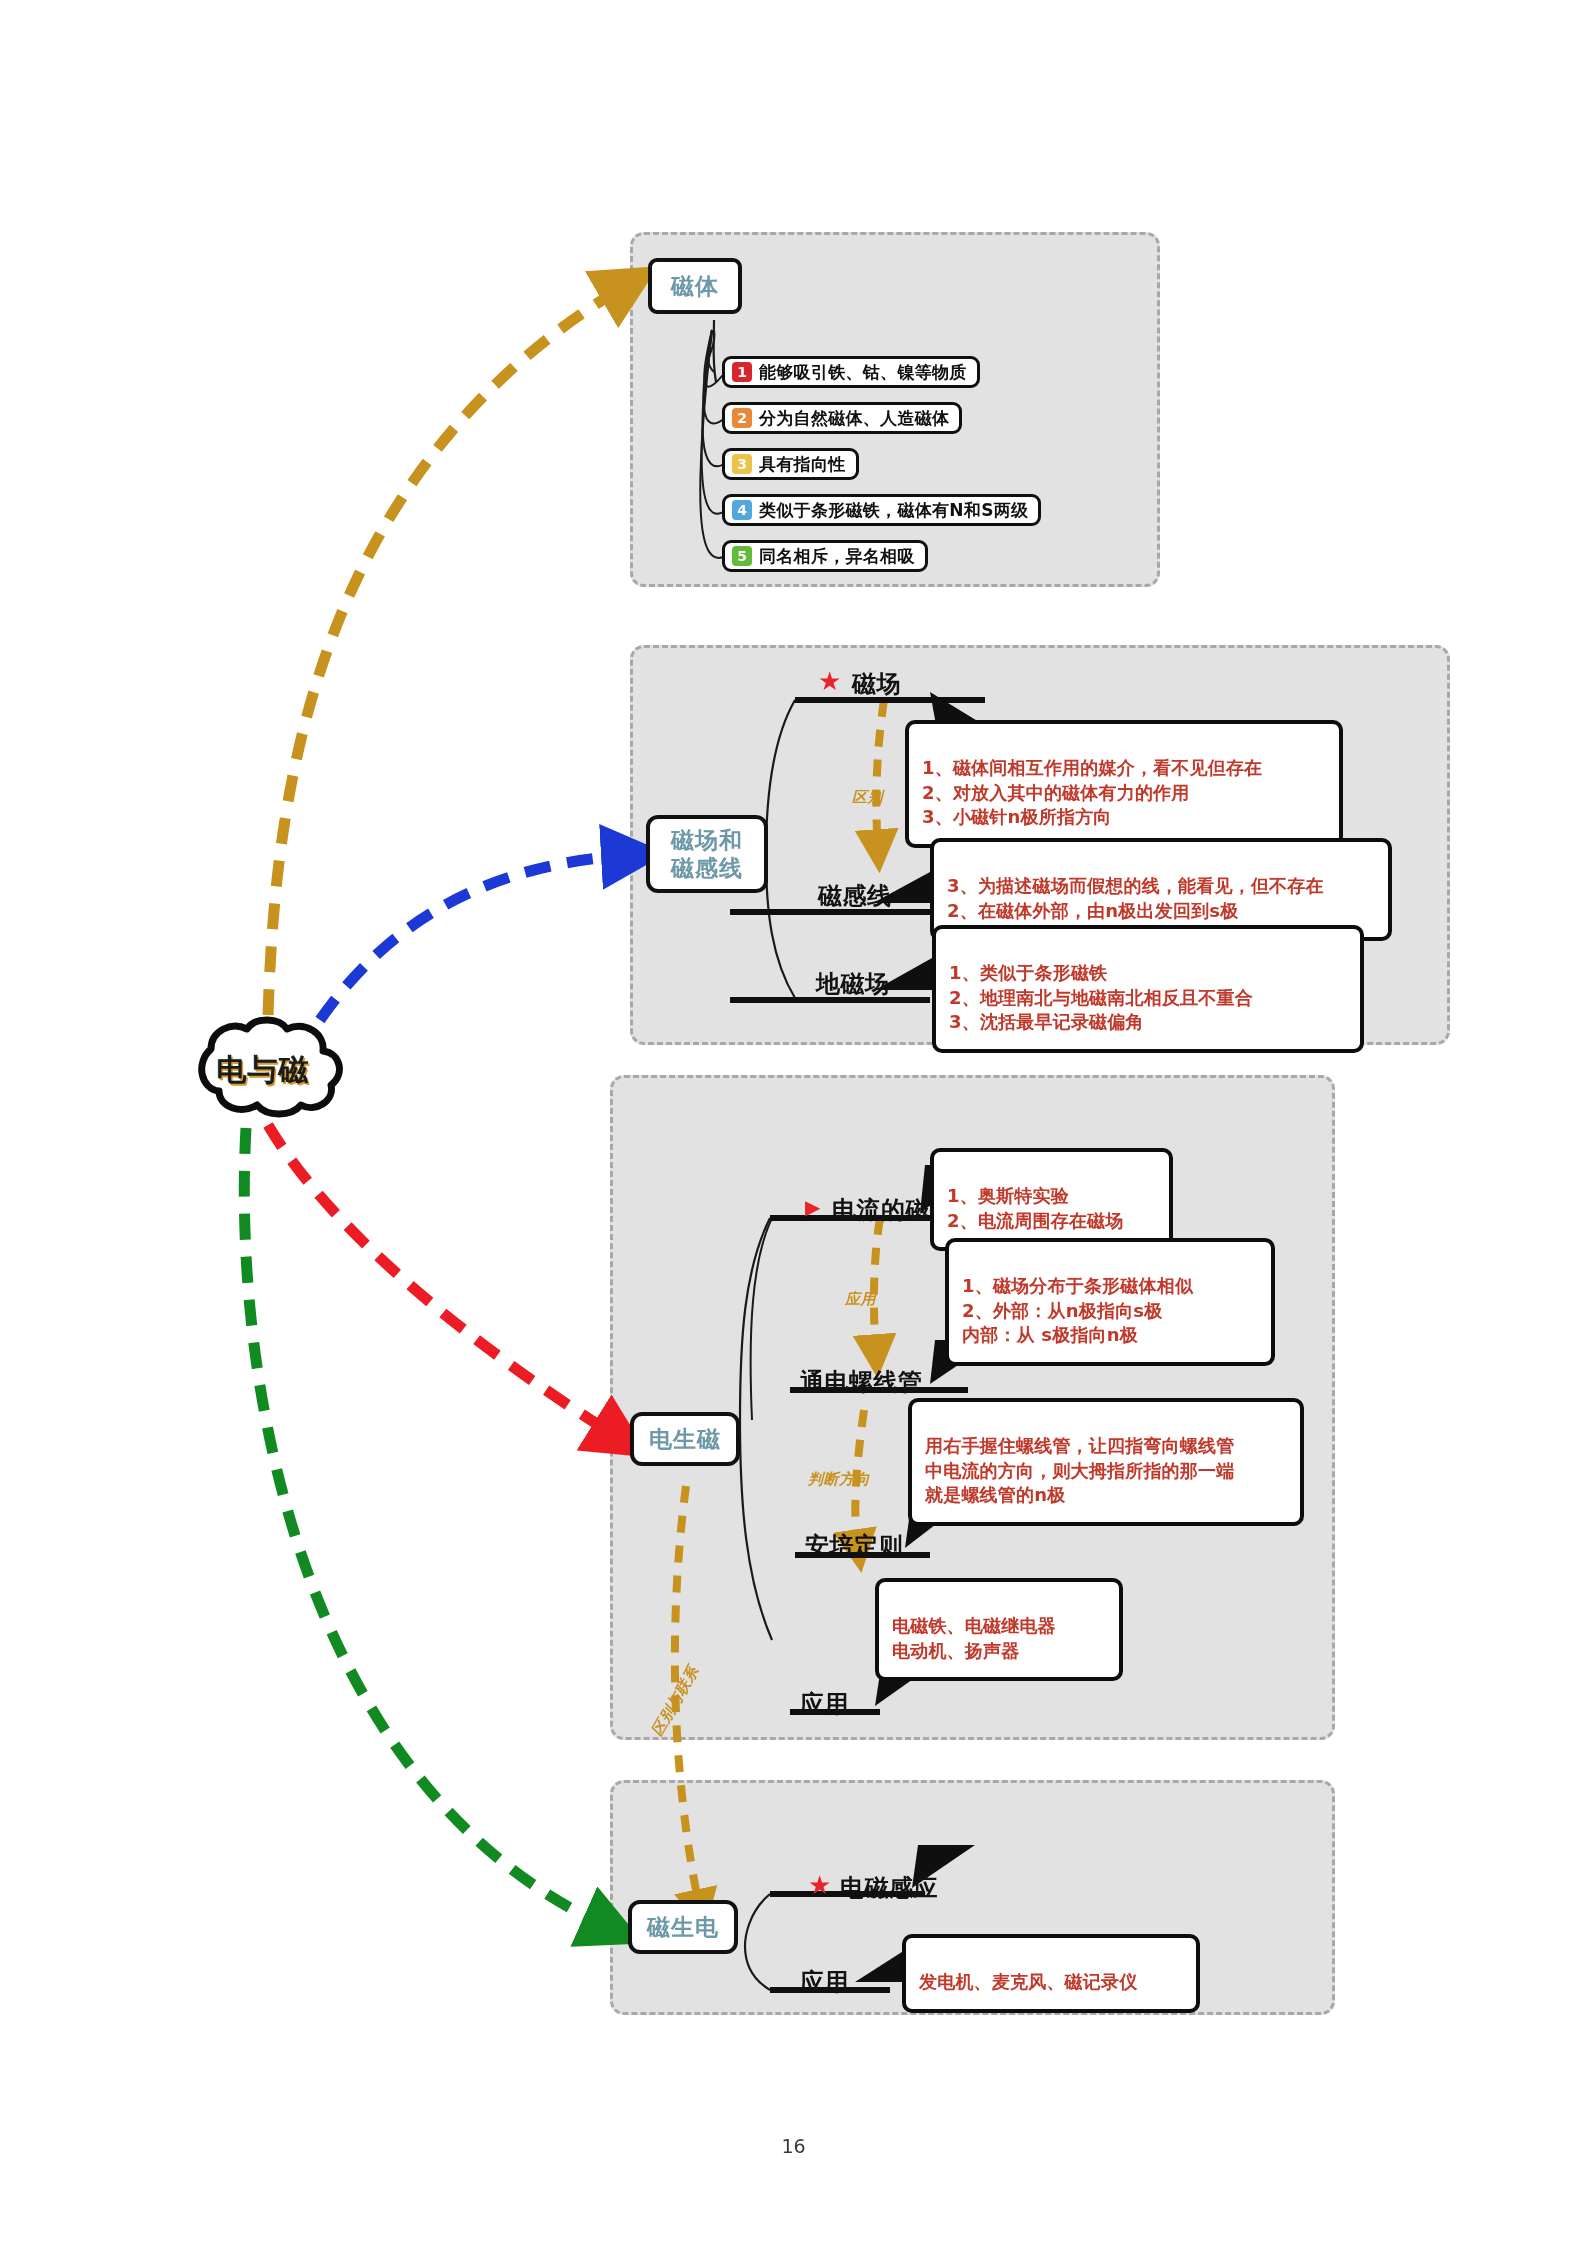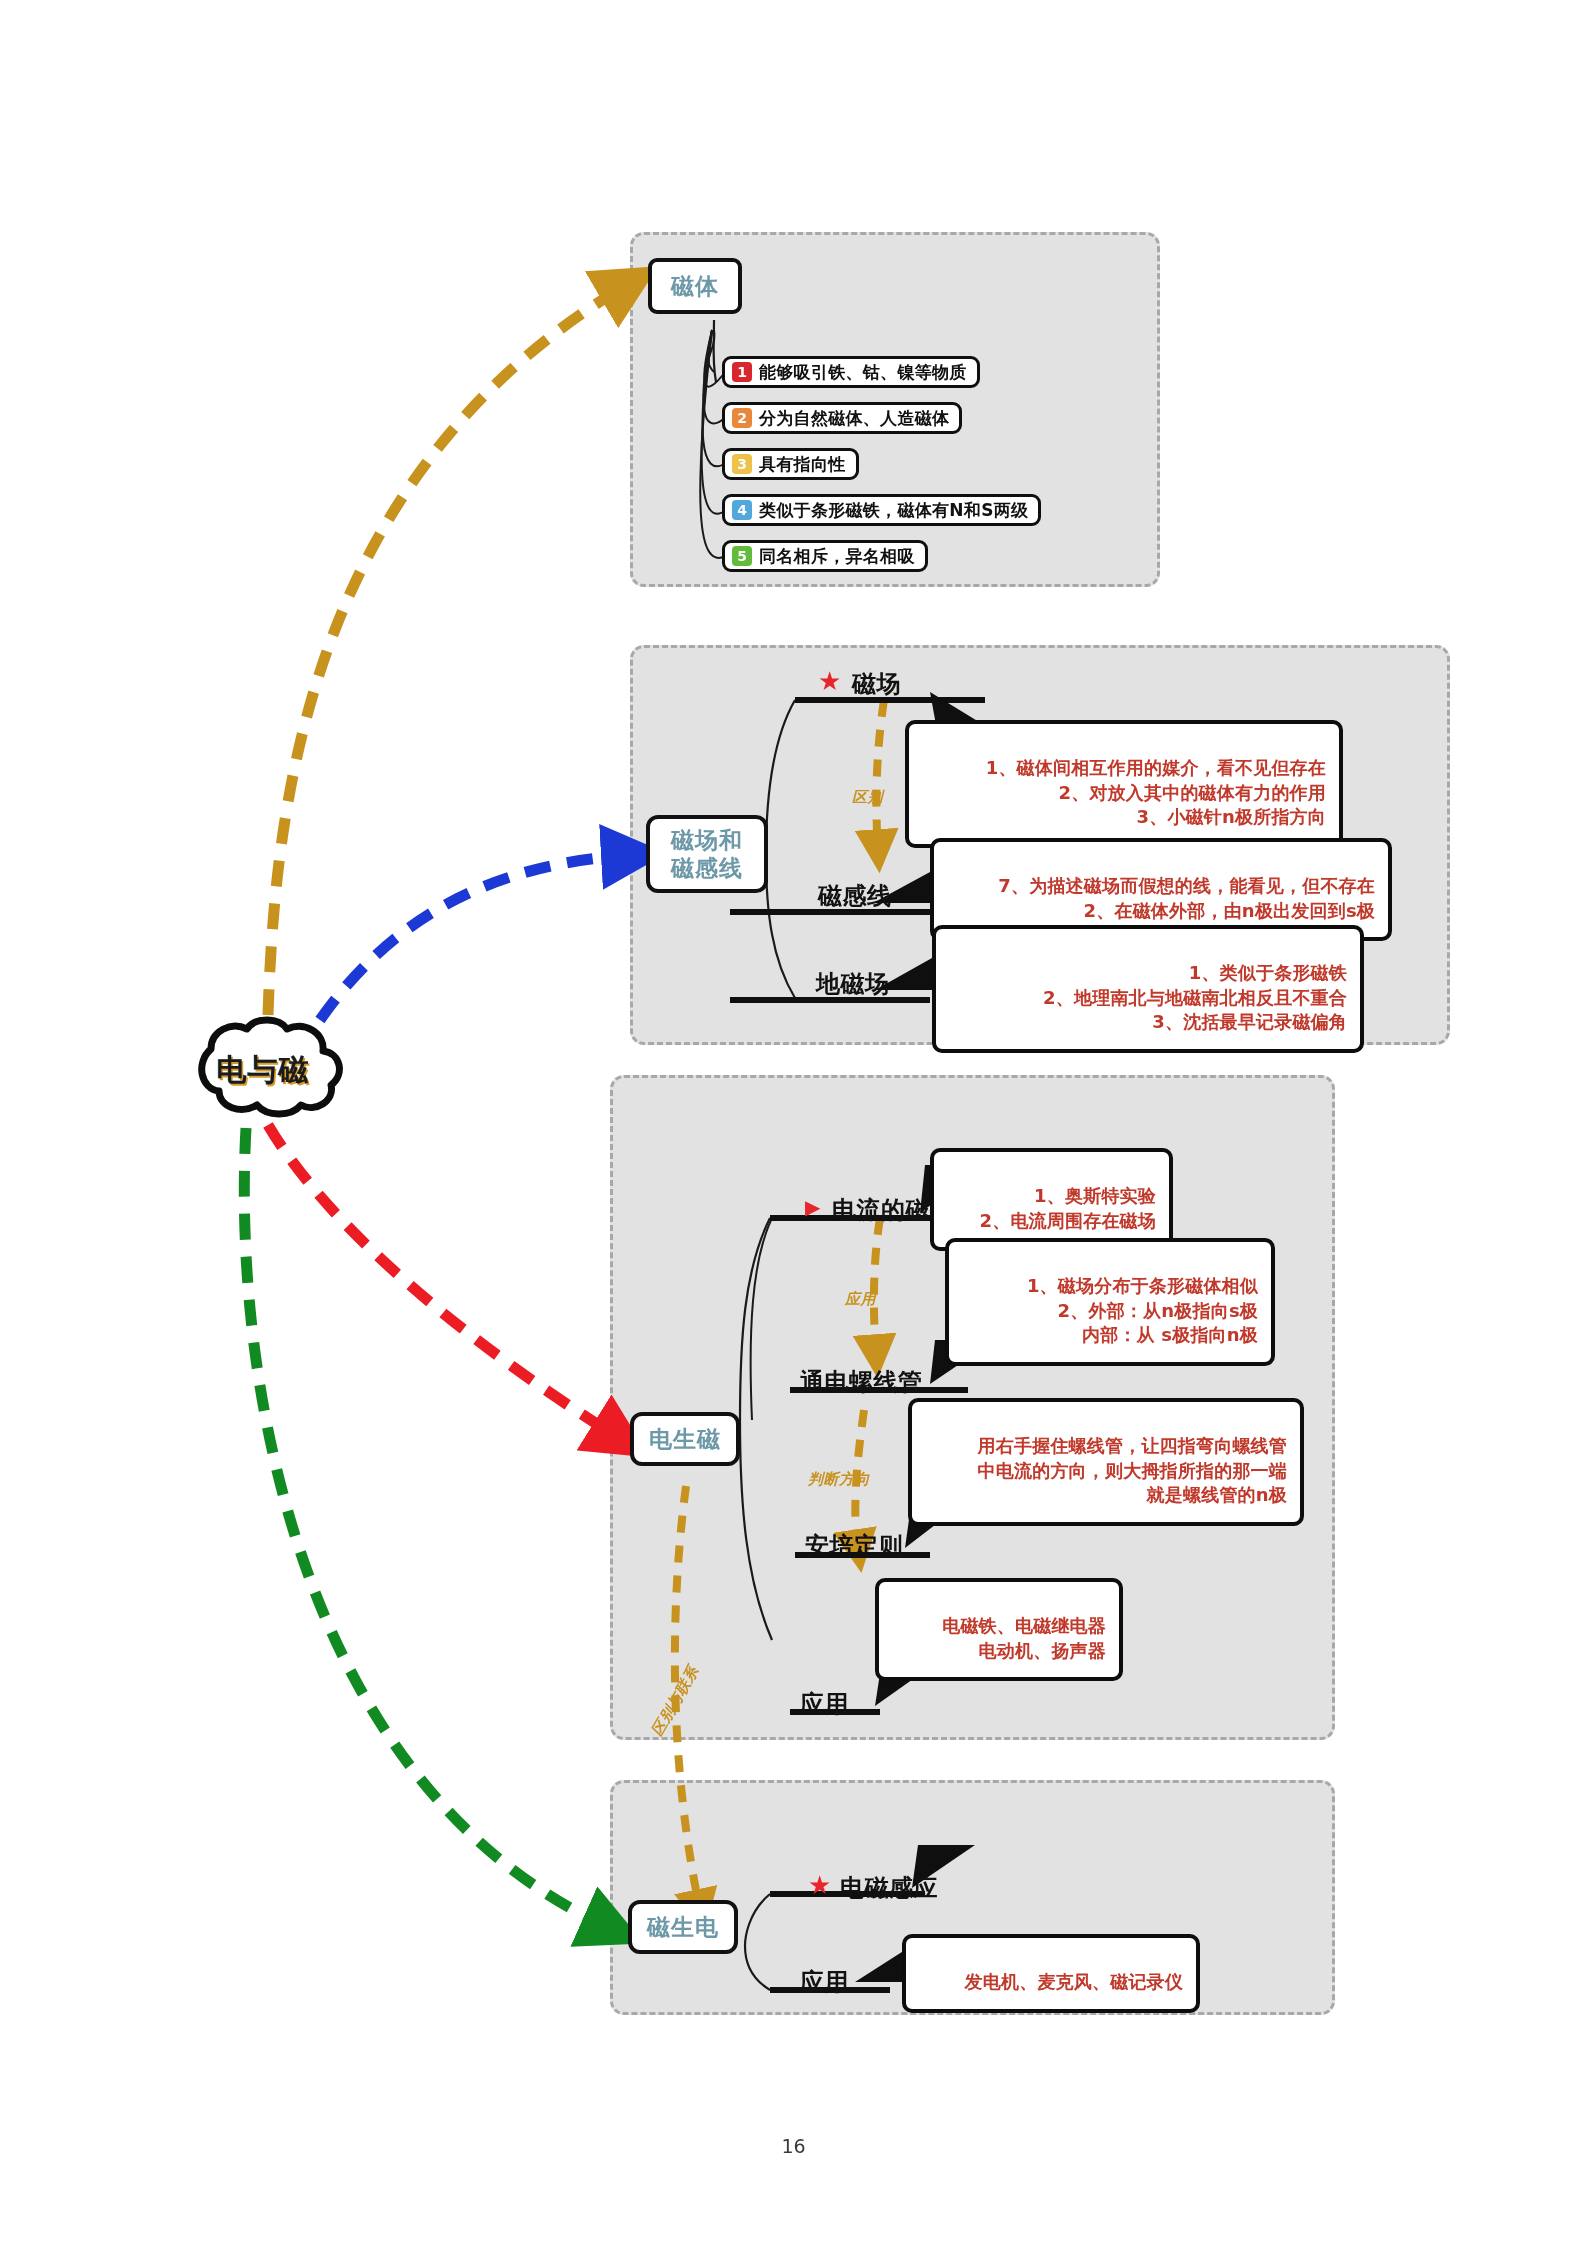--- a/index.html
+++ b/index.html
@@ -122,21 +122,20 @@
     border-radius: 10px;
     box-sizing: border-box;
     padding: 7px 13px 14px 13px;
     color: #c0392b;
     font-size: 18px;
     font-weight: bold;
     line-height: 1.38;
     white-space: pre-line;
     z-index: 4;
     letter-spacing: 0.2px;
-    text-align: right;
   }
   
   .subtopic {
     position: absolute;
     font-size: 24px;
     font-weight: bold;
     color: #121212;
     white-space: nowrap;
     z-index: 4;
     letter-spacing: 0.5px;
@@ -320,21 +319,21 @@
   <div class="callout" style="left:905px; top:720px; width:438px;">
     <span>1、磁体间相互作用的媒介，看不见但存在
 2、对放入其中的磁体有力的作用
 3、小磁针n极所指方向</span>
   </div>
 
   <div class="subtopic" style="left:818px; top:880px;">
     <span>磁感线</span>
   </div>
   <div class="callout" style="left:930px; top:838px; width:462px;">
-    <span>7、为描述磁场而假想的线，能看见，但不存在
+    <span>3、为描述磁场而假想的线，能看见，但不存在
 2、在磁体外部，由n极出发回到s极</span>
   </div>
 
   <div class="subtopic" style="left:816px; top:968px;">
     <span>地磁场</span>
   </div>
   <div class="callout" style="left:932px; top:925px; width:432px;">
     <span>1、类似于条形磁铁
 2、地理南北与地磁南北相反且不重合
 3、沈括最早记录磁偏角</span>

